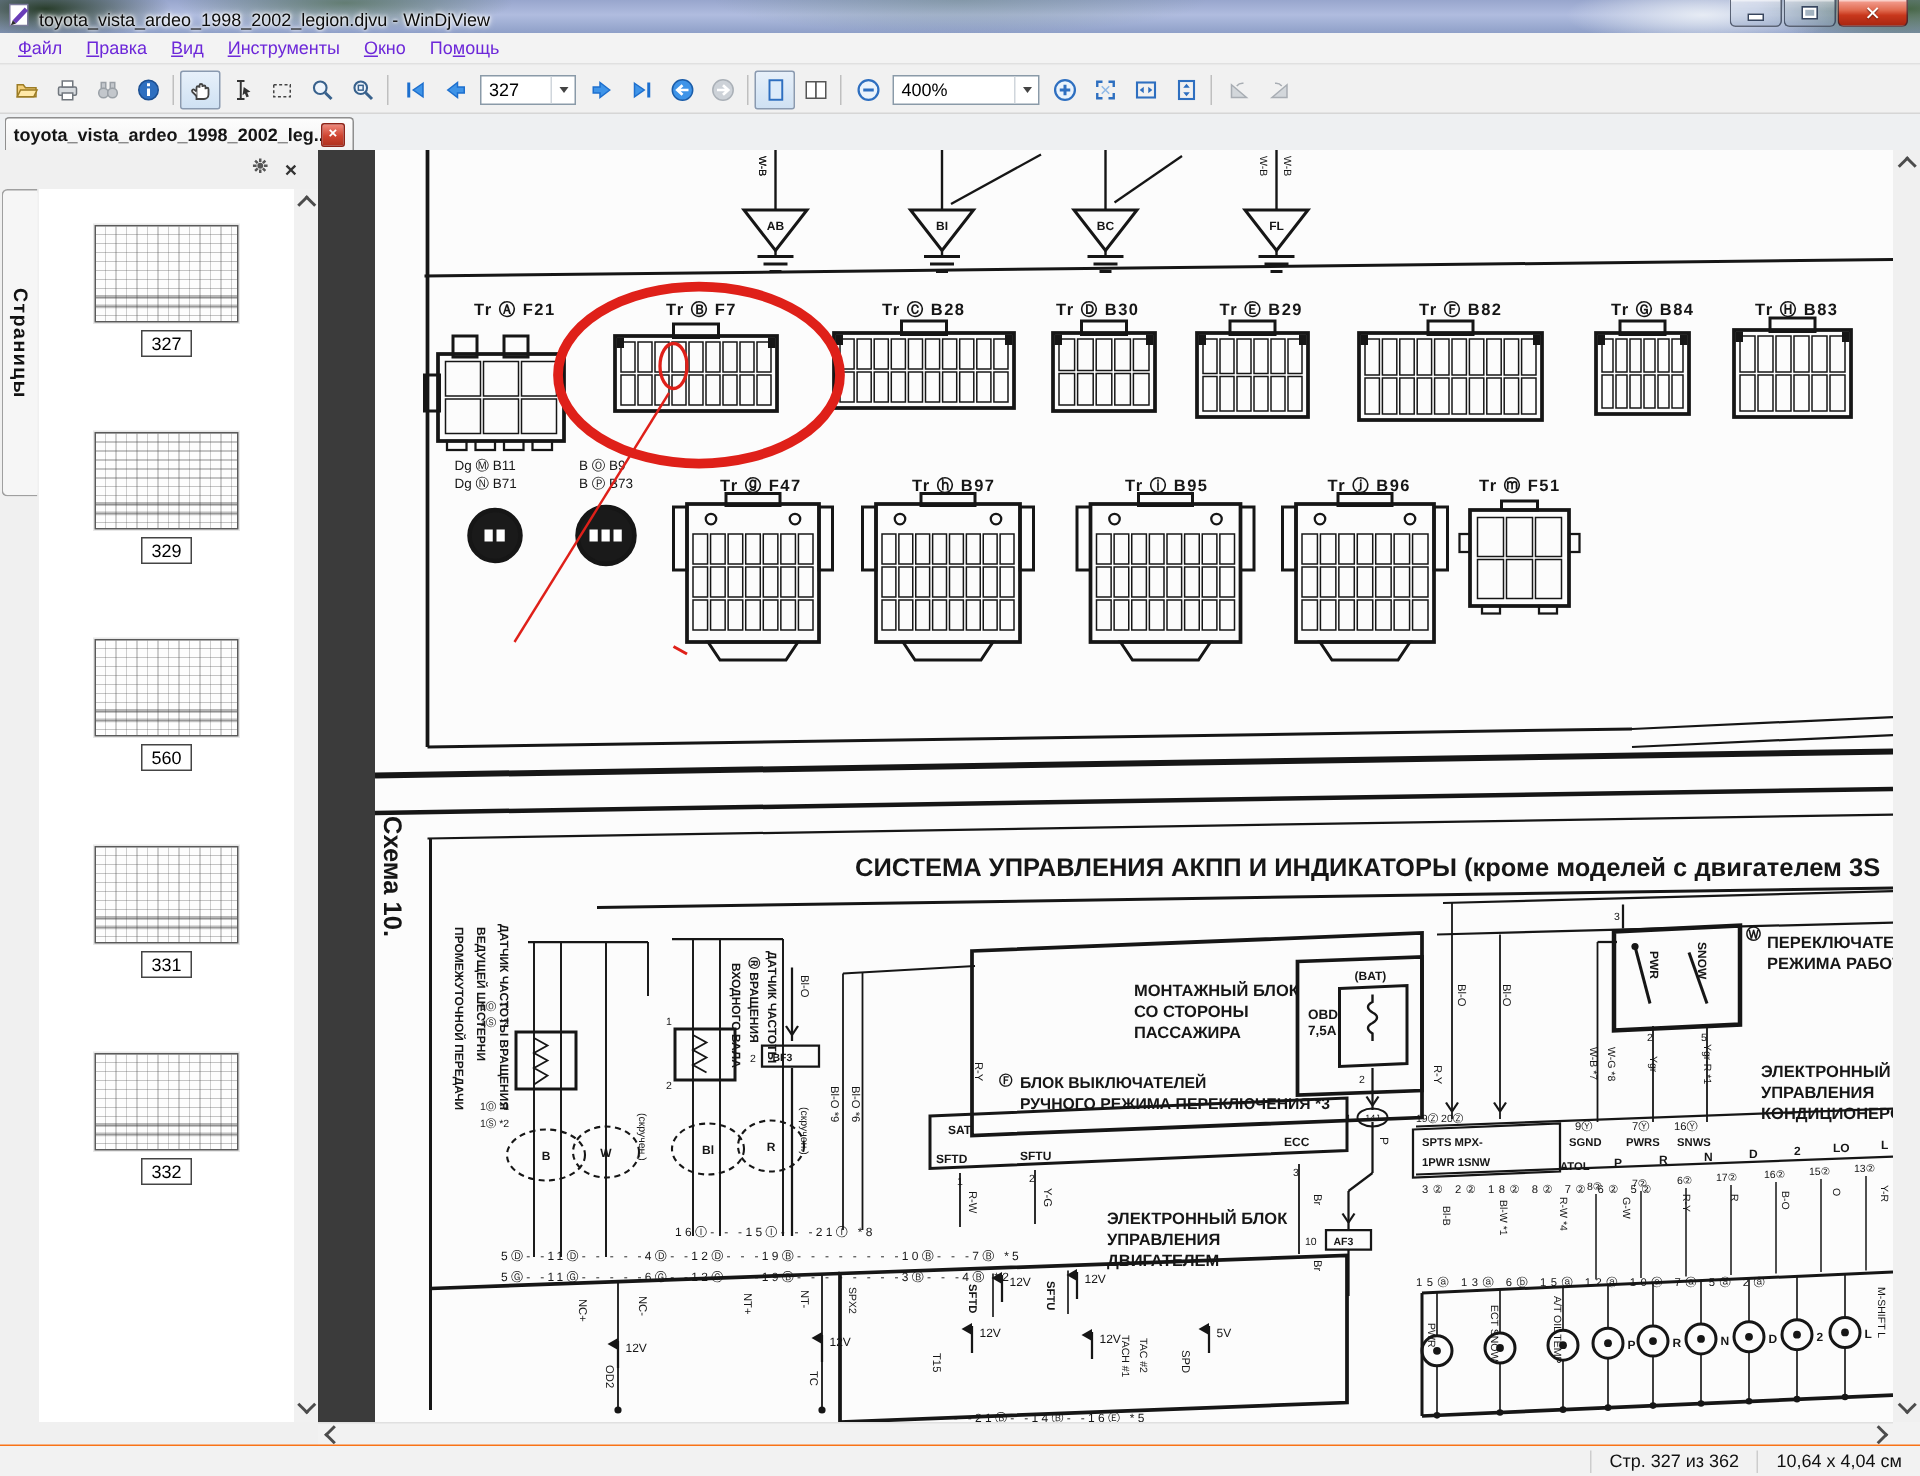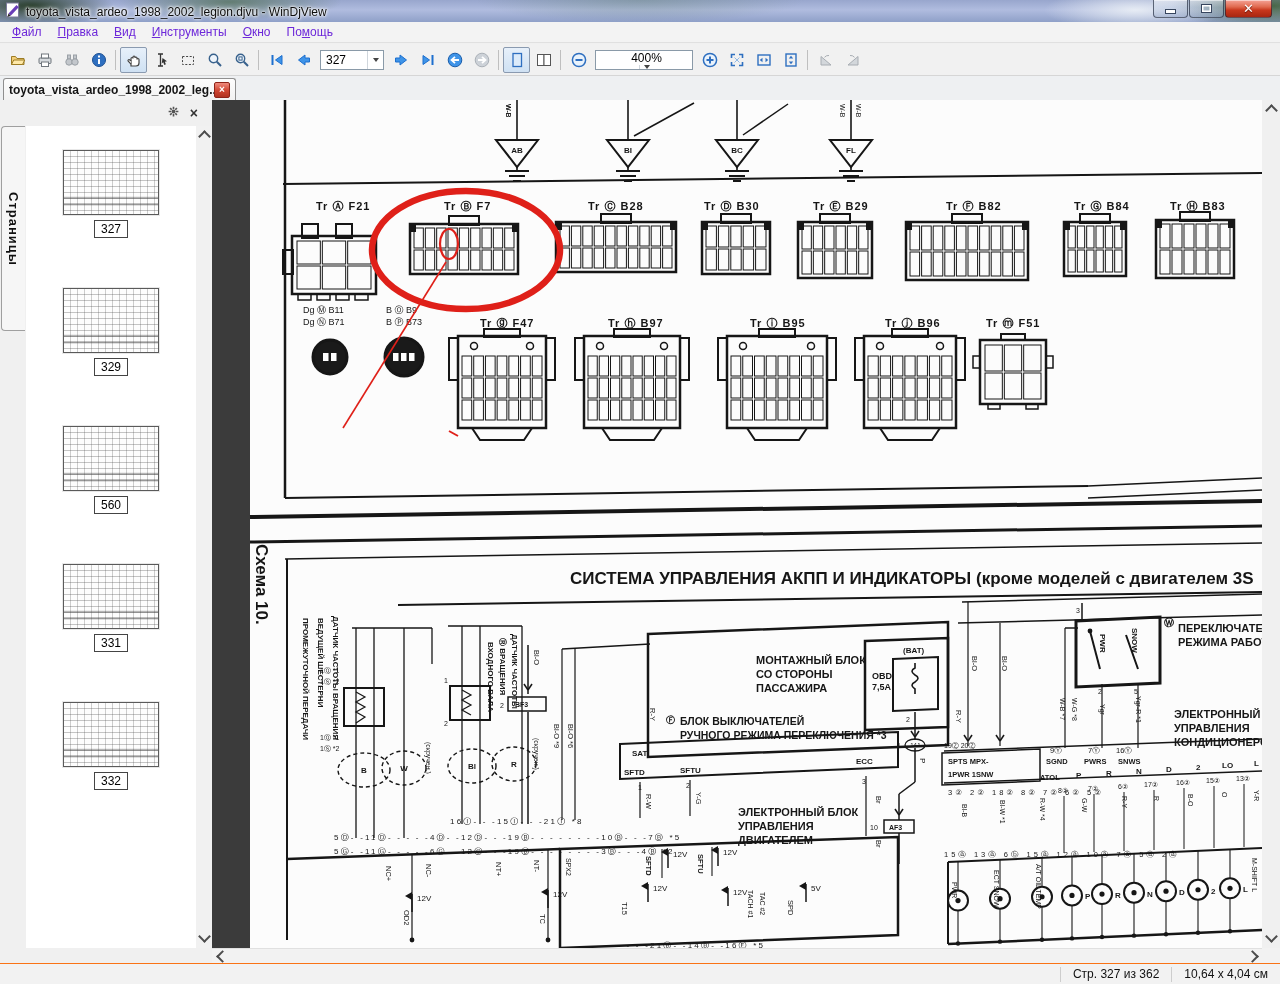--- a/index.html
+++ b/index.html
@@ -237,21 +237,21 @@
         <rect x="8" y="2.5" width="6.5" height="11" fill="#fff" stroke="#555"></rect>
       </svg>
     </div>
     <div class="tb-sep"></div>
     <div class="tb-btn">
       <svg width="16" height="16" viewBox="0 0 16 16">
         <circle cx="8" cy="8" r="6.6" fill="#eaf3fc" stroke="#2e6fc0" stroke-width="1.5"></circle>
         <rect x="4.5" y="7" width="7" height="2" fill="#2e6fc0"></rect>
       </svg>
     </div>
-    <div class="combo" style="width: 98px; flex-direction: column;">
+    <div class="combo" style="width: 98px;">
       <span class="cval">400%</span>
       <span class="carrow">
         <span class="tri-down"></span>
       </span>
     </div>
     <div class="tb-btn">
       <svg width="16" height="16" viewBox="0 0 16 16">
         <circle cx="8" cy="8" r="6.6" fill="#eaf3fc" stroke="#2e6fc0" stroke-width="1.5"></circle>
         <rect x="4.5" y="7" width="7" height="2" fill="#2e6fc0"></rect>
         <rect x="7" y="4.5" width="2" height="7" fill="#2e6fc0"></rect>

